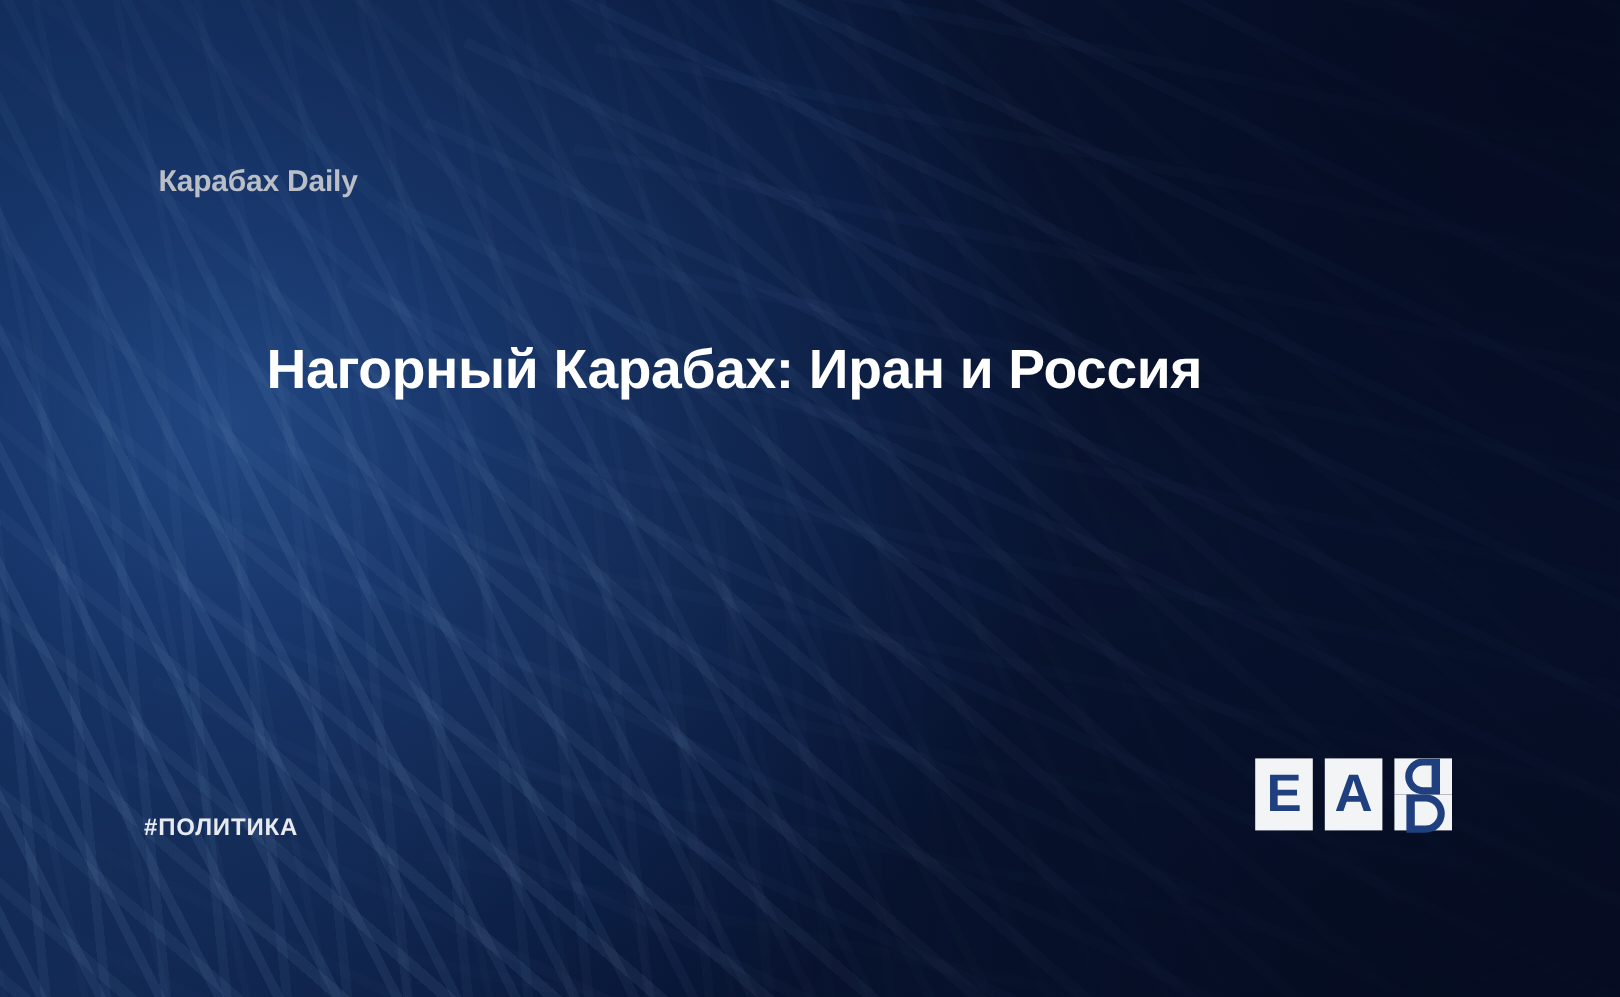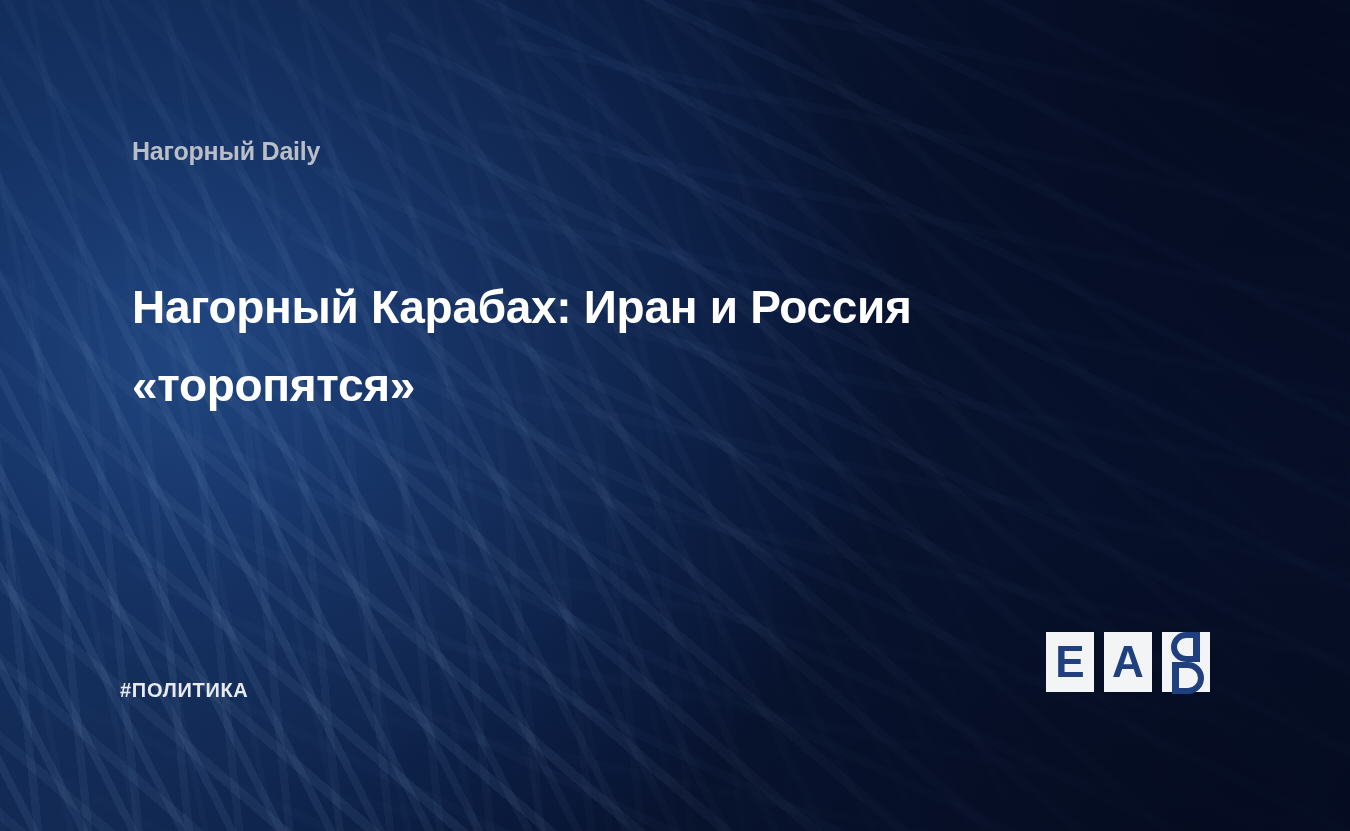--- a/index.html
+++ b/index.html
@@ -152,21 +152,21 @@
   .headline {
     position:absolute;
     left:132px; top:268px;
     width:960px;
     font-size:46px;
     font-weight:bold;
     line-height:78px;
     color:#ffffff;
     letter-spacing:-0.3px;
   }
-  .headline .ln { display:block; white-space:nowrap; }
+  .headline .ln { display:block; white-space:nowrap;text-align:center; }
 
   .hashtag {
     position:absolute;
     left:120px; top:679px;
     font-size:20px;
     font-weight:bold;
     color:#e7eaef;
     letter-spacing:0.7px;
     white-space:nowrap;
   }
@@ -219,25 +219,24 @@
   <div class="streaks s2"></div>
   <div class="streaks s3"></div>
   <div class="streaks s6"></div>
   <div class="streaks s4"></div>
   <div class="streaks s5"></div>
   <div class="bg-vignette"></div>
   <div class="bg-dark-corner"></div>
 
   <div class="content">
 
-    <div class="brand">Нагорный Daily</div>
+    <div class="brand">Карабах Daily</div>
 
     <div class="headline">
       <span class="ln">Нагорный Карабах: Иран и Россия</span>
-      <span class="ln">«торопятся»</span>
     </div>
 
     <div class="hashtag">#ПОЛИТИКА</div>
 
     <div class="logo">
       <div class="tile">
         <span class="glyph">E</span>
       </div>
       <div class="tile">
         <span class="glyph">A</span>

